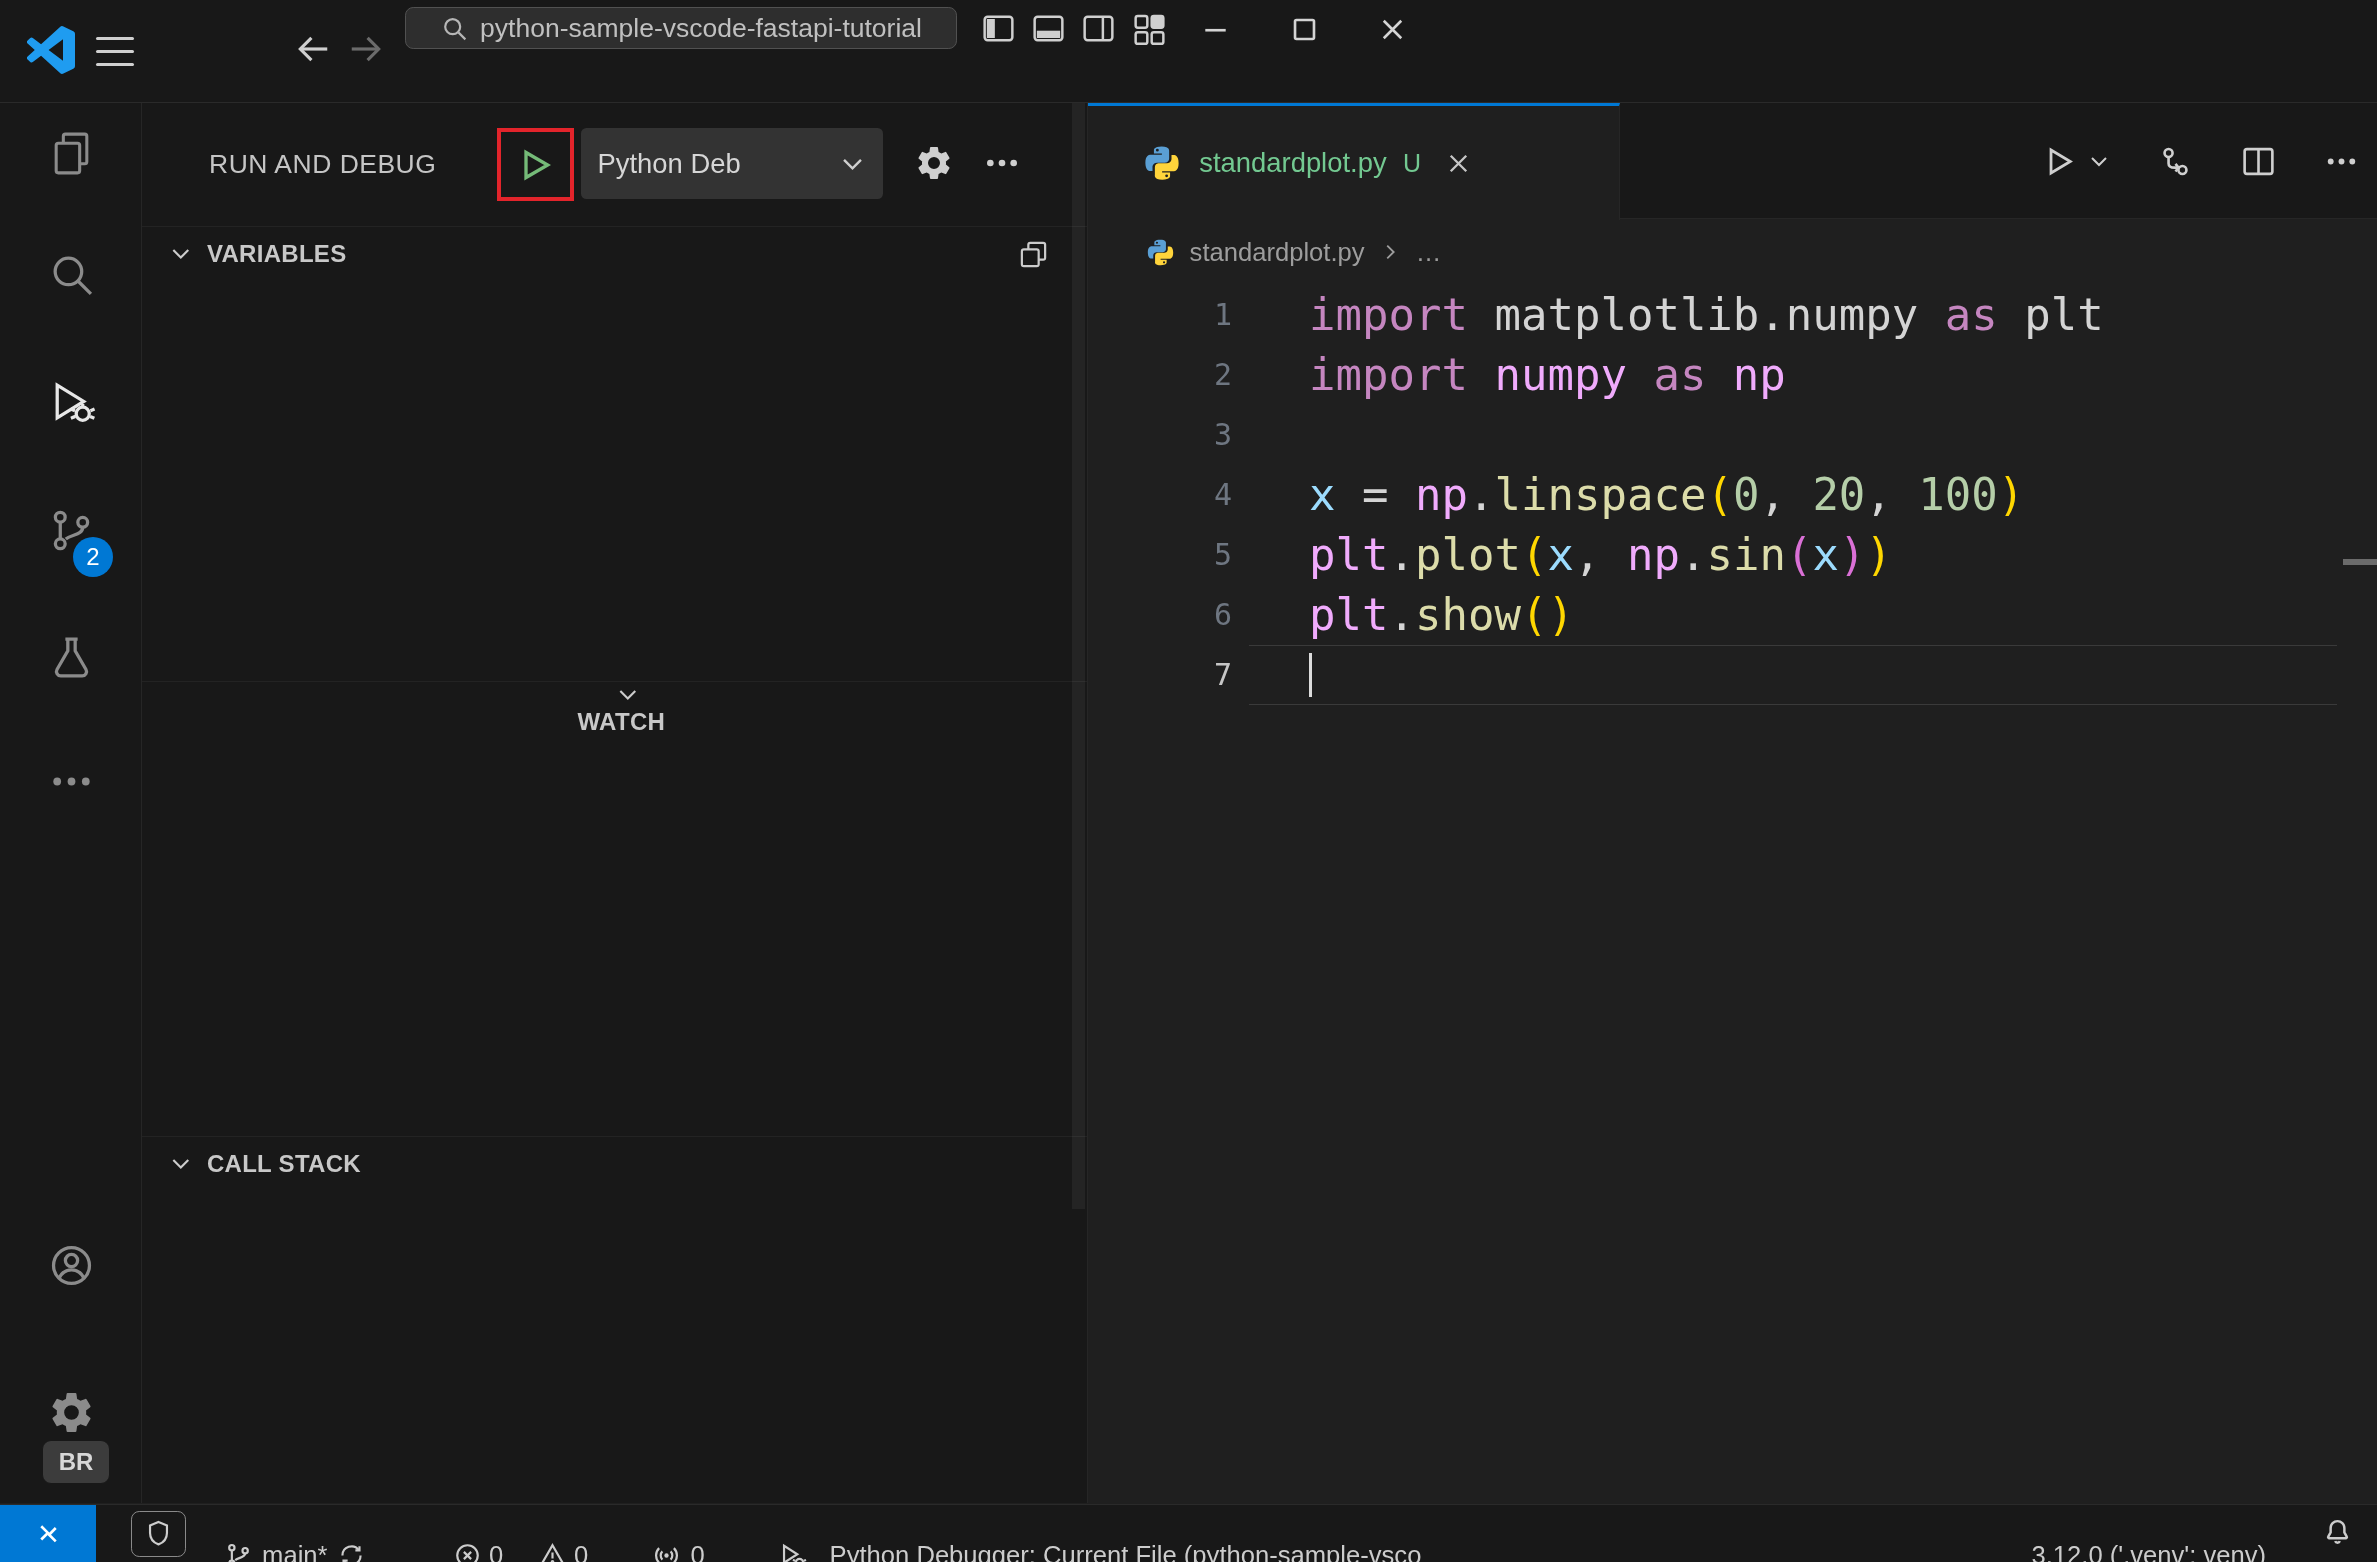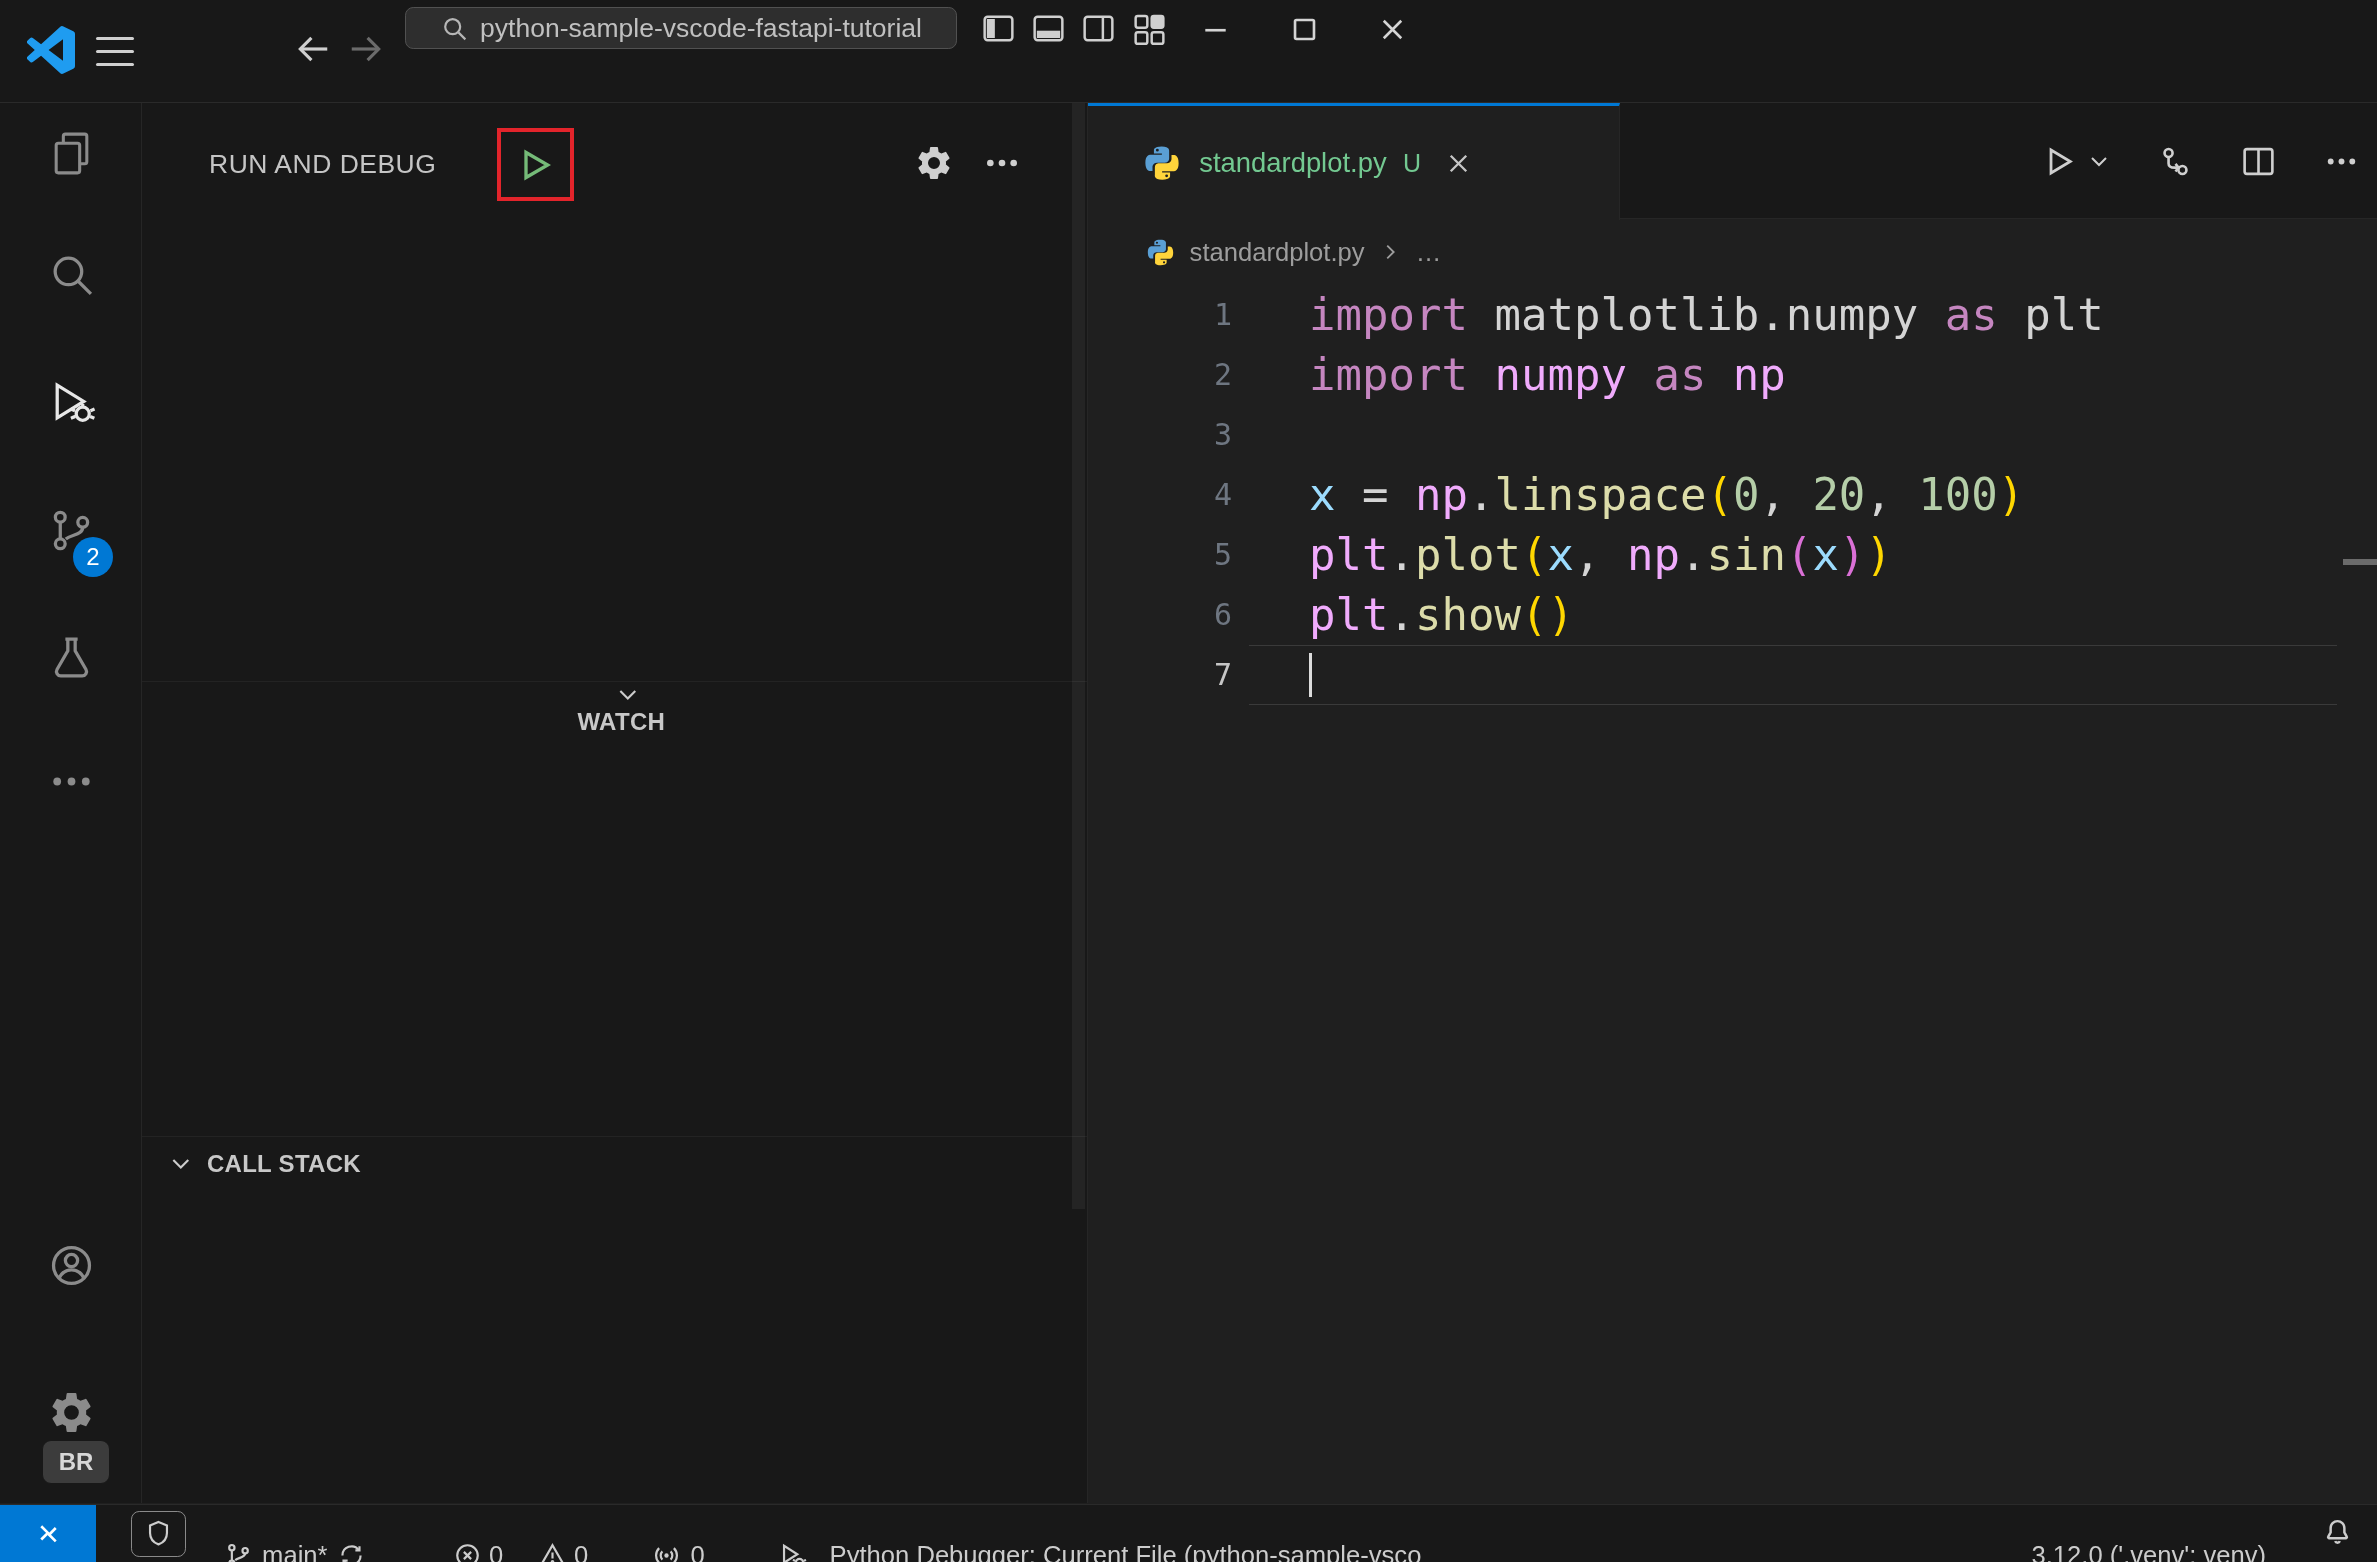--- a/index.html
+++ b/index.html
@@ -233,34 +233,52 @@
   </nav>
 
   <aside class="sidebar">
     <div class="sidebar-header">
       <span class="sidebar-title">RUN AND DEBUG</span>
       <div class="annotation-box">
         <svg class="start-debug" viewBox="0 0 24 24" fill="none" stroke="currentColor" stroke-width="2">
             <path d="M6 4.5v15l13-7.5z"></path>
           </svg>
       </div>
+      <div class="debug-dropdown">
+        <span class="lbl">Python Deb</span>
+        <svg class="chev" viewBox="0 0 24 24" fill="none" stroke="currentColor" stroke-width="2">
+            <path d="M5 9l7 7 7-7"></path>
+          </svg>
+      </div>
       <div class="sb-gear">
         <svg viewBox="0 0 24 24" fill="currentColor">
             <path d="M19.14 12.94c.04-.3.06-.61.06-.94 0-.32-.02-.64-.07-.94l2.03-1.58a.49.49 0 0 0 .12-.61l-1.92-3.32a.49.49 0 0 0-.59-.22l-2.39.96c-.5-.38-1.03-.7-1.62-.94l-.36-2.54a.48.48 0 0 0-.48-.41h-3.84c-.24 0-.43.17-.47.41l-.36 2.54c-.59.24-1.13.57-1.62.94l-2.39-.96a.49.49 0 0 0-.59.22L2.74 8.87c-.12.21-.08.47.12.61l2.03 1.58c-.05.3-.09.63-.09.94s.02.64.07.94l-2.03 1.58a.49.49 0 0 0-.12.61l1.92 3.32c.12.22.37.29.59.22l2.39-.96c.5.38 1.03.7 1.62.94l.36 2.54c.05.24.24.41.48.41h3.84c.24 0 .44-.17.47-.41l.36-2.54c.59-.24 1.13-.56 1.62-.94l2.39.96c.22.08.47 0 .59-.22l1.92-3.32a.49.49 0 0 0-.12-.61l-2.01-1.58zM12 15.6a3.6 3.6 0 1 1 0-7.2 3.6 3.6 0 0 1 0 7.2z"></path>
           </svg>
       </div>
       <div class="sb-more">
         <svg viewBox="0 0 24 24" fill="currentColor">
             <circle cx="5" cy="12" r="2"></circle>
             <circle cx="12" cy="12" r="2"></circle>
             <circle cx="19" cy="12" r="2"></circle>
           </svg>
       </div>
     </div>
 
+    <div class="sec-header sec-variables">
+      <svg class="sec-chev" viewBox="0 0 24 24" fill="none" stroke="currentColor" stroke-width="2">
+          <path d="M5 8.5l7 7 7-7"></path>
+        </svg>
+      <span class="sec-label">VARIABLES</span>
+      <div class="sec-action">
+        <svg viewBox="0 0 24 24" fill="none" stroke="currentColor" stroke-width="1.7">
+            <rect x="8" y="3" width="13" height="13" rx="1.5"></rect>
+            <rect x="3" y="8" width="13" height="13" rx="1.5" fill="#181818"></rect>
+          </svg>
+      </div>
+    </div>
 
     <div class="sec-header sec-watch">
       <svg class="sec-chev" viewBox="0 0 24 24" fill="none" stroke="currentColor" stroke-width="2">
           <path d="M5 8.5l7 7 7-7"></path>
         </svg>
       <span class="sec-label">WATCH</span>
     </div>
 
     <div class="sec-header sec-callstack">
       <svg class="sec-chev" viewBox="0 0 24 24" fill="none" stroke="currentColor" stroke-width="2">

